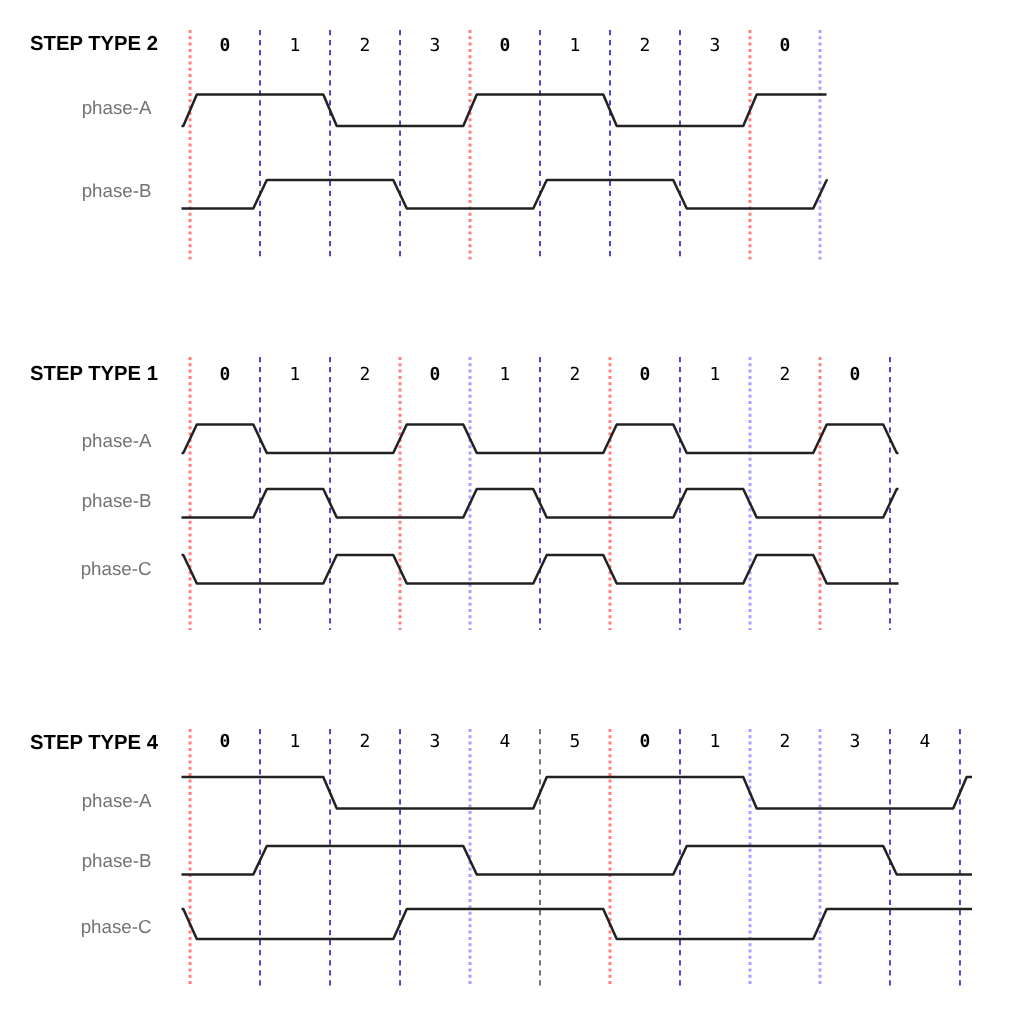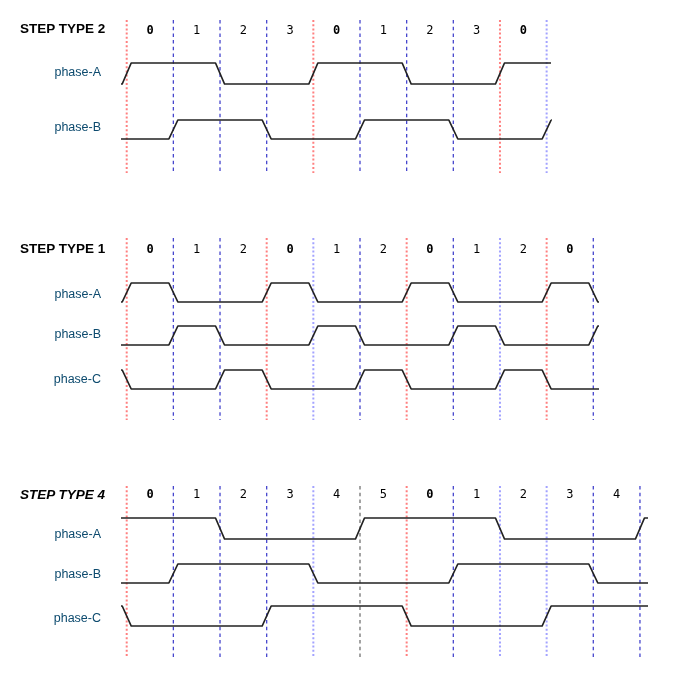--- a/index.html
+++ b/index.html
@@ -23,21 +23,21 @@
     position: absolute;
     font: 12px "DejaVu Sans Mono", monospace;
     color: #000000;
     transform: translateX(-50%);
     line-height: 1;
   }
   .step-label.bold { font-weight: bold; }
   .phase-label {
     position: absolute;
     font: 12.5px "Liberation Sans", sans-serif;
-    color: #0c4a6e;
+    color: #737373;
     white-space: nowrap;
     line-height: 1;
     margin-left: 16px;
   }
   .wave { fill: none; stroke-width: 1.7; stroke-linejoin: round; stroke-linecap: butt; }
 </style>
 </head>
 <body>
 
 <div id="screen">
@@ -104,21 +104,21 @@
       <div class="step-label bold" style="left: 290.01px; top: 243px;">0</div>
       <div class="step-label" style="left: 336.67px; top: 243px;">1</div>
       <div class="step-label" style="left: 383.33px; top: 243px;">2</div>
       <div class="step-label bold" style="left: 429.99px; top: 243px;">0</div>
       <div class="step-label" style="left: 476.65px; top: 243px;">1</div>
       <div class="step-label" style="left: 523.31px; top: 243px;">2</div>
       <div class="step-label bold" style="left: 569.97px; top: 243px;">0</div>
       <div class="phase-label" style="top: 287.5px; right: 573px;">phase-A</div>
       <div class="phase-label" style="top: 327.5px; right: 573px;">phase-B</div>
       <div class="phase-label" style="top: 373px; right: 573px;">phase-C</div>
-      <div class="diagram-title" style="left: 20px; top: 487.5px; font-style: italic;">STEP TYPE 4</div>
+      <div class="diagram-title" style="left: 20px; top: 487.5px;">STEP TYPE 4</div>
       <div class="step-label bold" style="left: 150.03px; top: 487.5px;">0</div>
       <div class="step-label" style="left: 196.69px; top: 487.5px;">1</div>
       <div class="step-label" style="left: 243.35px; top: 487.5px;">2</div>
       <div class="step-label" style="left: 290.01px; top: 487.5px;">3</div>
       <div class="step-label" style="left: 336.67px; top: 487.5px;">4</div>
       <div class="step-label" style="left: 383.33px; top: 487.5px;">5</div>
       <div class="step-label bold" style="left: 429.99px; top: 487.5px;">0</div>
       <div class="step-label" style="left: 476.65px; top: 487.5px;">1</div>
       <div class="step-label" style="left: 523.31px; top: 487.5px;">2</div>
       <div class="step-label" style="left: 569.97px; top: 487.5px;">3</div>

